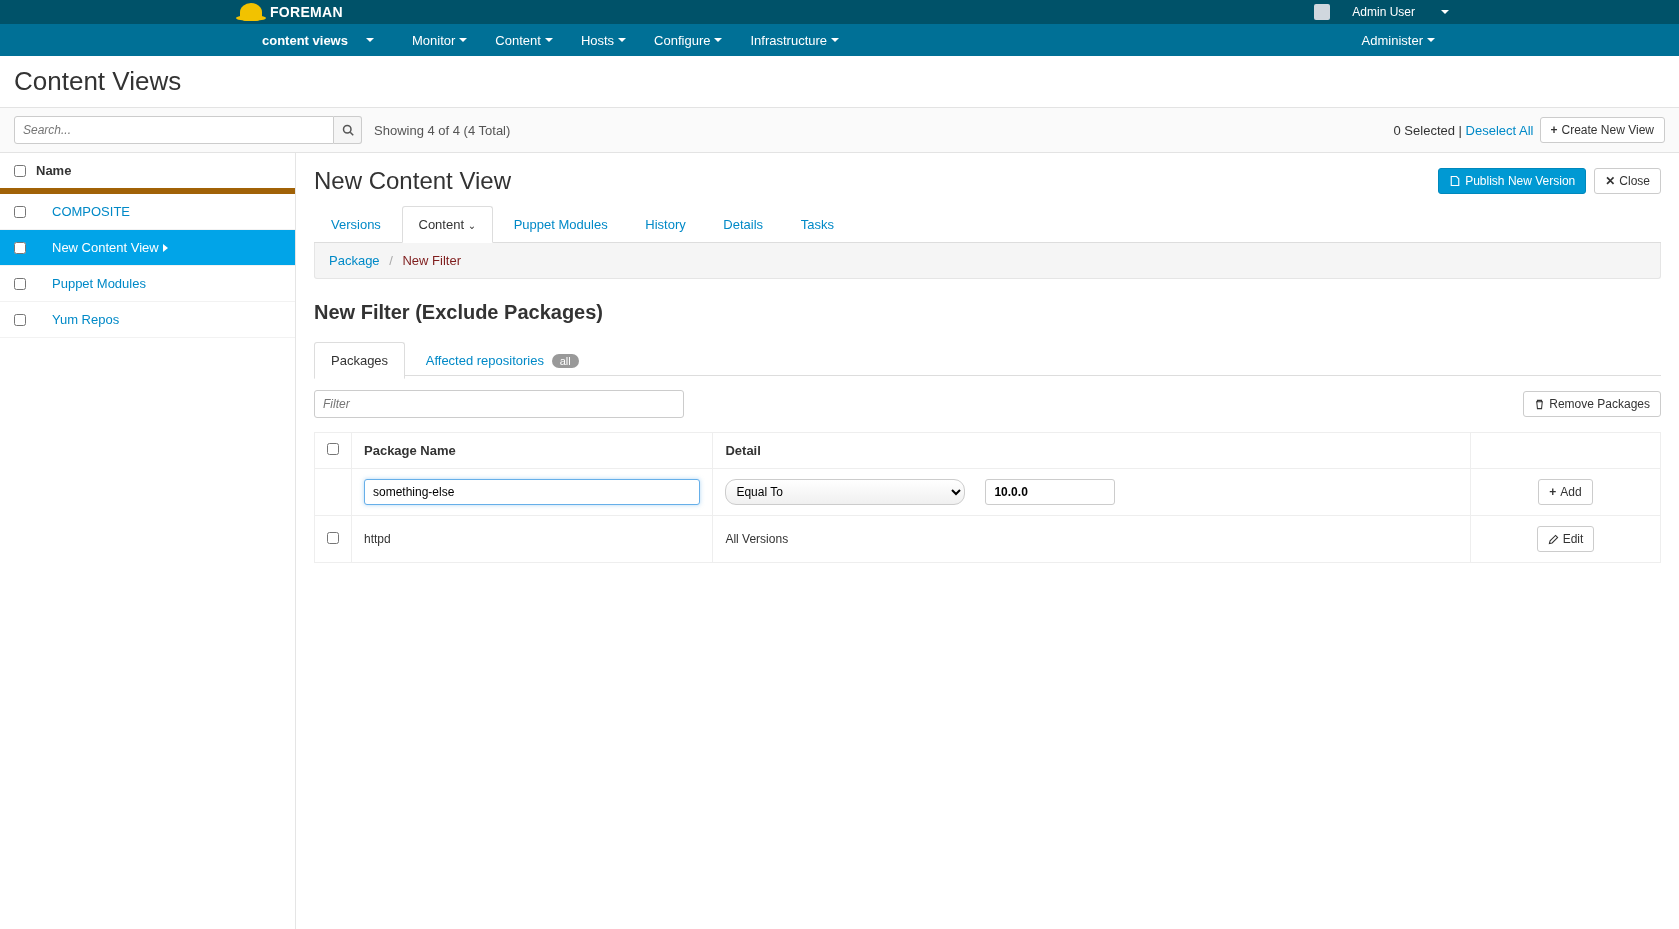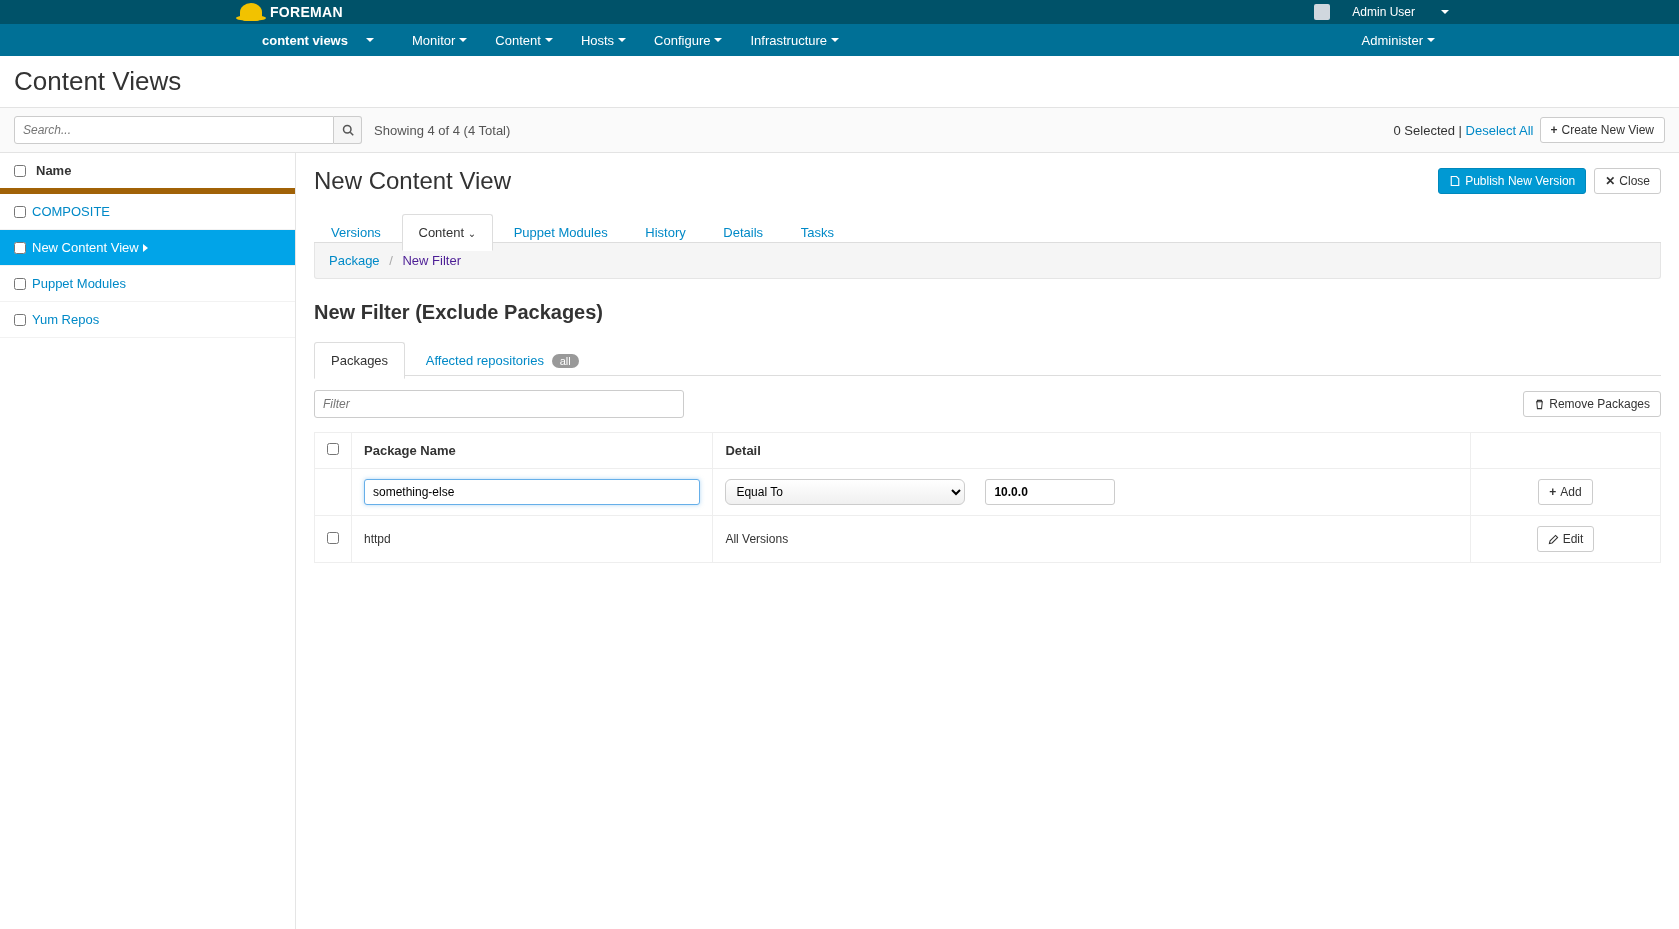--- a/index.html
+++ b/index.html
@@ -39,62 +39,62 @@
 .btn-primary { background: #0099d3; border-color: #0088bc; color: #fff; }
 
 
 .layout { display: flex; min-height: calc(100vh - 140px); }
 .sidebar { width: 296px; flex-shrink: 0; border-right: 1px solid #e5e5e5; }
 .main { flex: 1; padding: 14px 18px; }
 
 
 .list-header { display: flex; align-items: center; padding: 10px 14px; border-bottom: 6px solid #a16207; gap: 10px; }
 .list-header .th { font-weight: bold; font-size: 13px; }
-.list-item { display: flex; align-items: center; padding: 10px 14px; border-bottom: 1px solid #f2f2f2; gap: 6px; cursor: pointer; }
+.list-item { display: flex; align-items: center; padding: 10px 14px; border-bottom: 1px solid #f2f2f2; gap: 26px; cursor: pointer; }
 .list-item a { color: #0089c7; font-size: 13px; text-decoration: none; }
 .list-item.active { background: #01a4e8; }
 .list-item.active a { color: #fff; }
 .chev-right { display: inline-block; width: 0; height: 0; border-top: 4px solid transparent; border-bottom: 4px solid transparent; border-left: 5px solid currentColor; margin-left: 4px; color: #fff; }
 input[type="checkbox"] { width: 12px; height: 12px; }
 
 
 .main-header { display: flex; align-items: center; justify-content: space-between; margin-bottom: 10px; }
 .main-title { font-size: 24px; font-weight: 400; }
 .main-header-actions { display: flex; gap: 8px; }
 
 
 .tabs { border-bottom: 1px solid #ddd; margin-bottom: 0; }
-.tab { display: inline-block; padding: 10px 16px; font-size: 13px; color: #0089c7; cursor: pointer; border: 1px solid transparent; border-bottom: none; position: relative; top: 9px; }
+.tab { display: inline-block; padding: 10px 16px; font-size: 13px; color: #0089c7; cursor: pointer; border: 1px solid transparent; border-bottom: none; position: relative; top: 1px; }
 .tab.active { color: #333; border-color: #ddd; background: #fff; border-radius: 3px 3px 0 0; border-bottom: 1px solid #fff; }
 
 
 .breadcrumb-bar { background: #f5f5f5; border: 1px solid #e5e5e5; border-top: none; padding: 10px 14px; font-size: 13px; border-radius: 0 0 3px 3px; }
 .breadcrumb-bar a { color: #0089c7; text-decoration: none; }
 .breadcrumb-sep { color: #aaa; padding: 0 6px; }
-.breadcrumb-cur { color: #4c1d95; }
+.breadcrumb-cur { color: #7f1d1d; }
 
 
 .section-title { font-size: 20px; margin: 22px 0 14px; }
 .subtabs { border-bottom: 1px solid #ddd; }
 .subtab { display: inline-block; padding: 10px 16px; font-size: 13px; color: #0089c7; cursor: pointer; border: 1px solid transparent; border-bottom: none; position: relative; top: 4px; }
 .subtab.active { color: #333; border-color: #ddd; background: #fff; border-radius: 3px 3px 0 0; border-bottom: 1px solid #fff; }
 .badge { background: #999; color: #fff; border-radius: 8px; padding: 1px 8px; font-size: 11px; margin-left: 4px; }
 
 .filter-bar { display: flex; align-items: center; padding: 14px 0; }
 .filter-input { width: 370px; height: 28px; border: 1px solid #ccc; border-radius: 3px; padding: 0 8px; font-size: 12px; font-style: italic; color: #777; outline: none; }
 .filter-right { margin-left: auto; }
 
 
 .pkg-table { width: 100%; border: 1px solid #ddd; border-collapse: collapse; }
 .pkg-table th, .pkg-table td { border: 1px solid #eee; padding: 10px 12px; text-align: left; vertical-align: middle; font-size: 12px; }
 .pkg-table th { background: #fff; font-weight: bold; font-size: 13px; }
 .pkg-table td.chk, .pkg-table th.chk { width: 30px; text-align: center; }
 .pkg-table td.act, .pkg-table th.act { width: 190px; text-align: center; }
 .row-input { width: 100%; height: 26px; border: 1px solid #66afe9; box-shadow: 0 0 4px rgba(102,175,233,0.5); border-radius: 3px; padding: 0 8px; font-size: 12px; outline: none; }
-.row-select { width: 240px; height: 26px; border: 1px solid #ccc; border-radius: 6px; padding: 0 6px; font-size: 12px; background: linear-gradient(#fff,#f0f0f0); }
+.row-select { width: 240px; height: 26px; border: 1px solid #ccc; border-radius: 11px; padding: 0 6px; font-size: 12px; background: linear-gradient(#fff,#f0f0f0); }
 .row-version { width: 130px; height: 26px; border: 1px solid #ccc; border-radius: 3px; padding: 0 8px; font-size: 12px; margin-left: 20px; font-weight: bold; }
 .detail-cell { display: flex; align-items: center; }
 
 .search-icon-svg { width: 12px; height: 12px; }
 .plus { font-weight: bold; }
 .x-icon { font-weight: bold; font-size: 12px; }
 
 </style>
 </head>
 <body>

